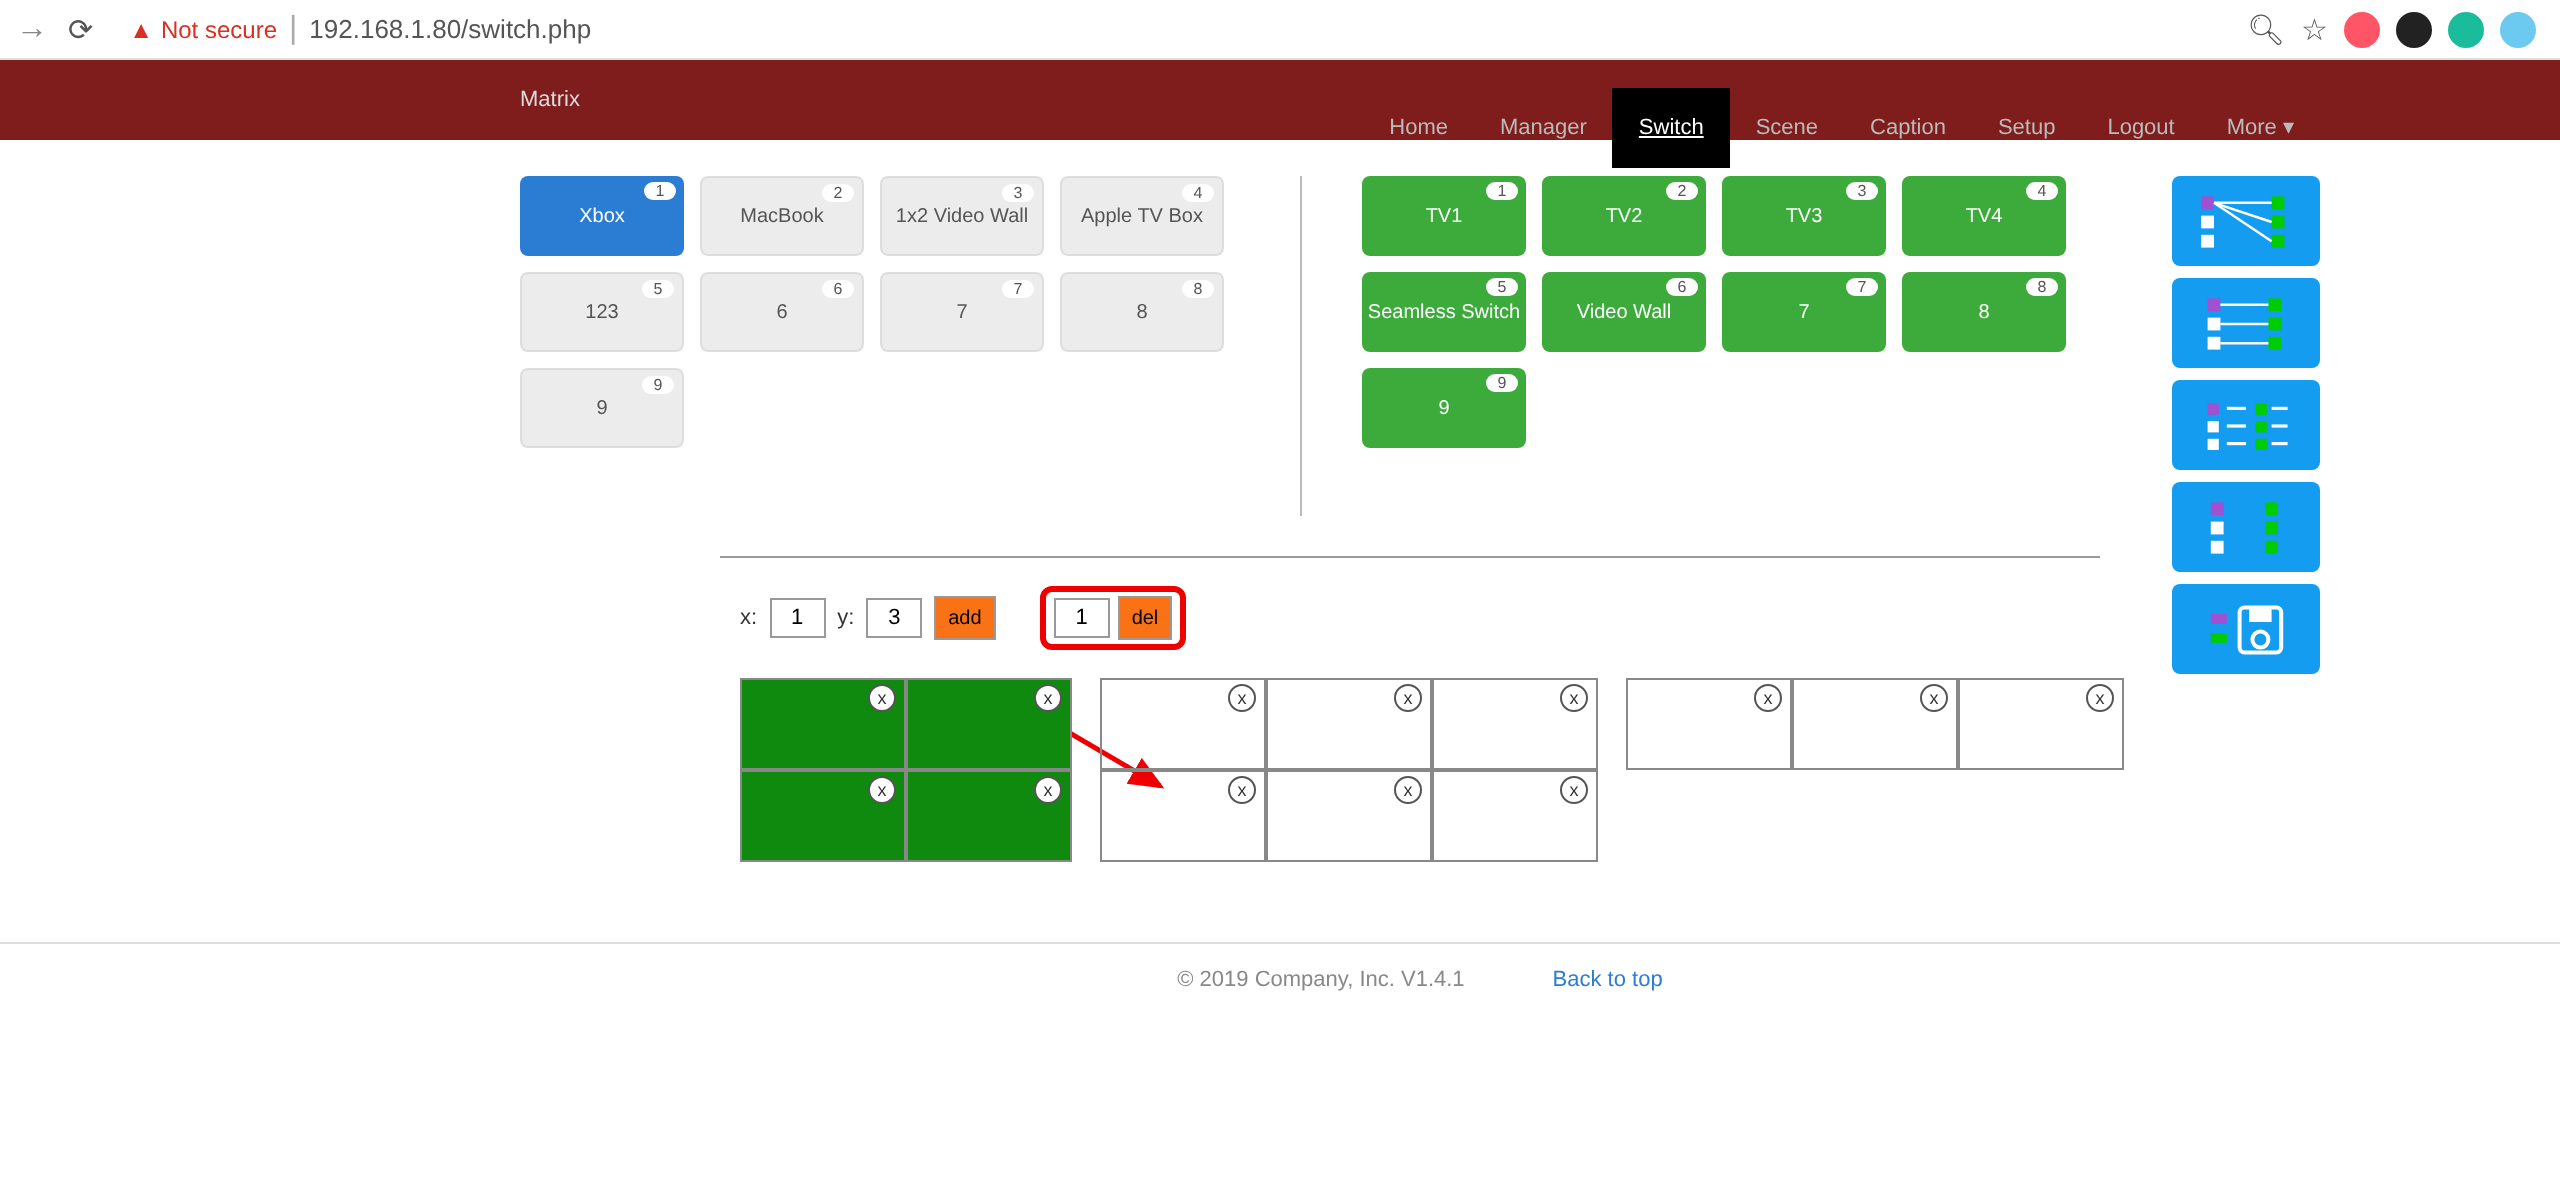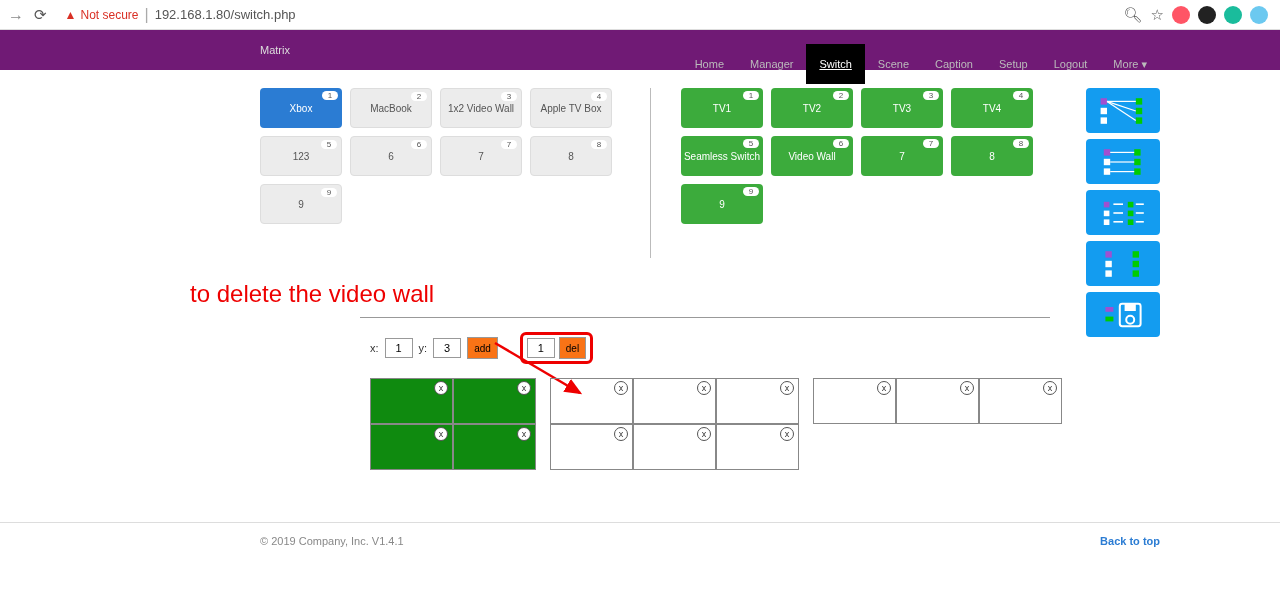--- a/index.html
+++ b/index.html
@@ -9,21 +9,21 @@
 .browser-bar .reload { color: #555; font-size: 15px; }
 .url-area { display: flex; align-items: center; gap: 6px; margin-left: 8px; flex: 1; }
 .warn { color: #d93025; font-size: 12px; display: flex; align-items: center; gap: 4px; }
 .warn-tri { font-size: 12px; }
 .url-divider { color: #aaa; }
 .url-text { color: #555; font-size: 13px; }
 .ext-icons { display: flex; align-items: center; gap: 8px; margin-right: 4px; }
 .ext-icons .icn { width: 18px; height: 18px; border-radius: 50%; display: inline-block; }
 .ext-icons .search { font-size: 15px; color: #555; }
 .ext-icons .star { font-size: 15px; color: #555; }
-.navbar { background: #701a75; height: 40px; display: flex; align-items: center; color: #ccc; font-size: 11px; }
+.navbar { background: #7f1d1d; height: 40px; display: flex; align-items: center; color: #ccc; font-size: 11px; }
 .brand { margin-left: 260px; color: #ddd; }
 .nav-items { margin-left: auto; margin-right: 120px; display: flex; margin-top: 27px; }
 .nav-items .nav-link { padding: 0 13px; line-height: 40px; color: #bbb; cursor: pointer; }
 .nav-items .nav-link.active { background: #000; color: #fff; text-decoration: underline; }
 .main { padding: 18px 120px 10px 260px; position: relative; }
 .io-row { display: flex; gap: 20px; }
 .col { display: flex; flex-wrap: wrap; gap: 8px; align-content: flex-start; }
 .col.left { width: 360px; }
 .divider-v { width: 1px; background: #bbb; height: 170px; margin: 0 10px; }
 .col.right { width: 360px; }
@@ -41,22 +41,22 @@
 .controls-wrap { margin-left: 100px; border-top: 1px solid #999; padding-top: 14px; width: 690px; }
 .controls { display: flex; align-items: center; gap: 6px; font-size: 11px; color: #333; margin-bottom: 14px; margin-left: 10px; }
 .controls input { width: 28px; height: 20px; border: 1px solid #999; text-align: center; font-size: 11px; }
 .controls button { height: 22px; border: 1px solid #999; background: #f97316; font-size: 10px; padding: 0 6px; cursor: pointer; }
 .highlight-box { border: 3px solid #e00; border-radius: 6px; padding: 2px 4px; display: inline-flex; align-items: center; gap: 4px; }
 .vw-grids { display: flex; gap: 14px; margin-left: 10px; }
 .vw { display: grid; }
 .vw-cell { border: 1px solid #888; position: relative; width: 83px; height: 46px; }
 .vw-cell.filled { background: #0f8a0f; }
 .vw-cell .close { position: absolute; top: 2px; right: 4px; width: 14px; height: 14px; border: 1px solid #555; border-radius: 50%; font-size: 9px; display: flex; align-items: center; justify-content: center; background: #fff; color: #333; }
-.footer { margin-top: 42px; padding: 12px 120px 12px 260px; border-top: 1px solid #ddd; display: flex; justify-content: space-between; font-size: 11px; color: #888; gap: 44px; }
-.footer .back { color: #2b7cd3; font-weight: bold; }
+.footer { margin-top: 30px; padding: 12px 120px 12px 260px; border-top: 1px solid #ddd; display: flex; justify-content: center; font-size: 11px; color: #888; gap: 44px; }
+.footer .back { color: #2b7cd3; }
 </style>
 </head>
 <body>
 
 <div class="browser-bar">
   <span class="arrow">→</span>
   <span class="reload">⟳</span>
   <div class="url-area">
     <span class="warn">
       <span class="warn-tri">▲</span>
@@ -228,21 +228,20 @@
           <rect x="8" y="10" width="10" height="6" fill="#a050d0"></rect>
           <rect x="8" y="22" width="10" height="6" fill="#0c0"></rect>
           <rect x="26" y="6" width="26" height="28" rx="3" fill="none" stroke="#fff" stroke-width="2.5"></rect>
           <rect x="32" y="6" width="14" height="9" fill="#fff"></rect>
           <circle cx="39" cy="26" r="5" fill="none" stroke="#fff" stroke-width="2.5"></circle>
         </svg>
     </div>
   </div>
 
   <div class="annotation">
-    <div>to delete the video wall</div>
     <svg class="annotation-arrow" width="110" height="70">
       <defs>
           <marker id="ah" markerWidth="10" markerHeight="10" refX="6" refY="3" orient="auto">
             <path d="M0,0 L7,3 L0,6 Z" fill="#e00"></path>
           </marker>
         </defs>
       <line x1="5" y1="5" x2="90" y2="55" stroke="#e00" stroke-width="2.5" marker-end="url(#ah)"></line>
     </svg>
   </div>
 

